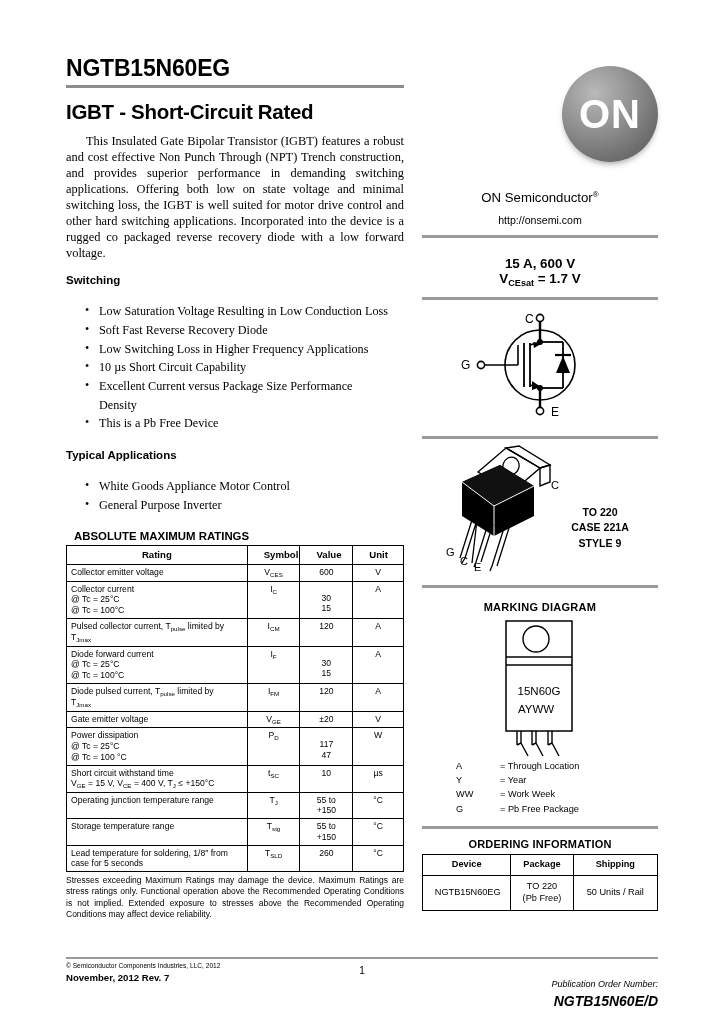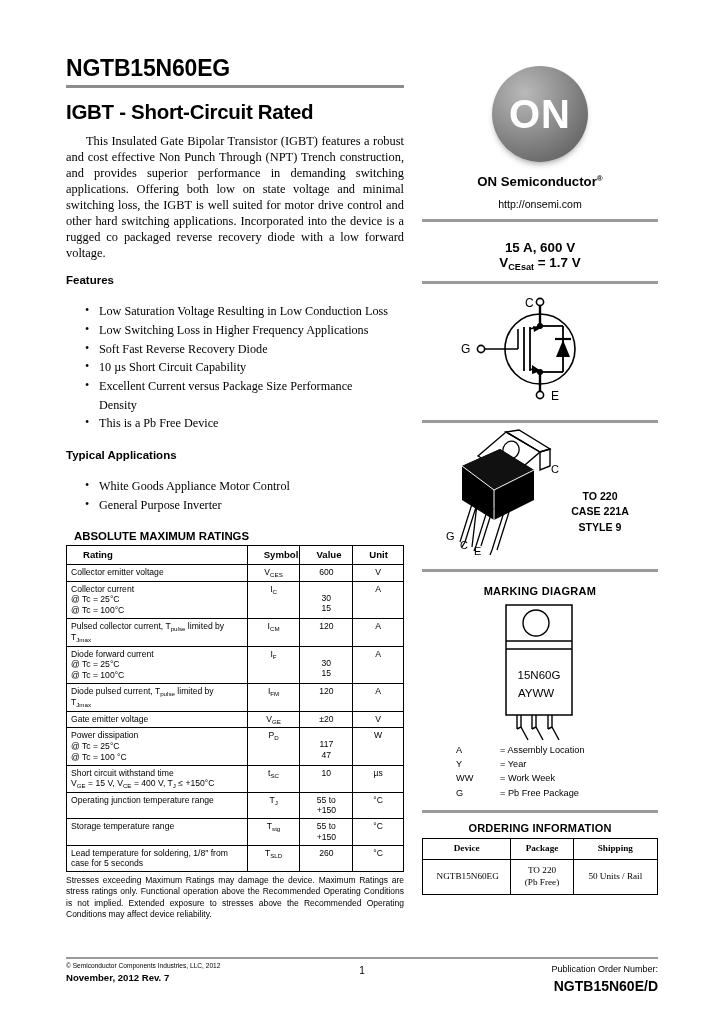--- a/index.html
+++ b/index.html
@@ -99,21 +99,21 @@
   }
   table.amr th, table.amr td {
     border: 1px solid #000;
     font-size: 8.6px;
     font-weight: normal;
     padding: 2px 4px;
     vertical-align: top;
     line-height: 1.25;
   }
   table.amr thead th {
-    text-align: left;
+    text-align: center;
     font-weight: bold;
     font-size: 9.6px;
     padding: 3px 16px;
     vertical-align: middle;
   }
   table.amr td.sym,
   table.amr td.val,
   table.amr td.unit {
     text-align: center;
   }
@@ -140,44 +140,44 @@
     left: 422px;
     top: 60px;
     width: 236px;
     text-align: center;
     font-family: "Liberation Sans", sans-serif;
   }
   .logo-wrap {
     height: 108px;
     display: flex;
     align-items: center;
-    justify-content: center;
+    justify-content: flex-end;
   }
   .on-ball {
     width: 96px;
     height: 96px;
     border-radius: 50%;
     background: radial-gradient(circle at 34% 28%, #b9b9b9 0%, #8f8f8f 42%, #6f6f6f 72%, #585858 100%);
     display: flex;
     align-items: center;
     justify-content: center;
     box-shadow: 0 4px 7px -3px rgba(0,0,0,0.45);
   }
   .on-ball span {
     color: #fff;
     font-family: "Liberation Sans", sans-serif;
     font-weight: bold;
     font-size: 40px;
     letter-spacing: 1px;
     line-height: 1;
   }
   .brand {
-    font-weight: bold;
+    font-weight: normal;
     font-size: 13.2px;
-    margin-top: 6px;
+    margin-top: 22px;
   }
   .brand sup { font-size: 8px; vertical-align: super; }
   .url {
     font-size: 10.6px;
     margin-top: 9px;
   }
   .hr-grey {
     height: 3px;
     background: #9a9a9a;
     margin: 9px 0 0 0;
@@ -225,21 +225,21 @@
   .order-head {
     font-weight: bold;
     font-size: 11px;
     letter-spacing: 0.2px;
     margin: 9px 0 4px;
   }
   table.order {
     border-collapse: collapse;
     width: 236px;
     table-layout: fixed;
-    font-family: Liberation Serif, serif;
+    font-family: Liberation Sans, sans-serif;
   }
   table.order th, table.order td {
     border: 1px solid #000;
     font-size: 9.2px;
     text-align: center;
     padding: 5px 2px;
     font-weight: normal;
     line-height: 1.3;
   }
   table.order th { font-weight: bold; padding: 4px 2px; }
@@ -265,46 +265,46 @@
     font-family: "Liberation Sans", sans-serif;
   }
   .f-left { position: absolute; left: 0; top: 0; text-align: left; }
   .f-copy { font-size: 6.6px; line-height: 1.2; }
   .f-date { font-size: 9.6px; font-weight: bold; margin-top: 2px; }
   .f-center {
     position: absolute; left: 0; right: 0; top: 3px;
     text-align: center; font-size: 10px;
   }
   .f-right {
-    position: absolute; right: 0; top: 1px;
-    text-align: right; font-size: 9px; line-height: 1.45;
+    position: absolute; right: 0; top: 16px;
+    text-align: right; font-size: 9px; line-height: 1.45; font-style: italic;
   }
   .f-right .pub-num { font-weight: bold; font-size: 14px; }
   svg { display: block; }
   .center-svg { margin: 0 auto; }
 </style>
 </head>
 <body>
 
 <div class="page">
 
   <div class="left-col">
 
     <div class="part-number">NGTB15N60EG</div>
     <div class="rule-thick"></div>
 
     <div class="title-main">IGBT - Short-Circuit Rated</div>
 
     <p class="intro">This Insulated Gate Bipolar Transistor (IGBT) features a robust and cost effective Non Punch Through (NPT) Trench construction, and provides superior performance in demanding switching applications. Offering both low on state voltage and minimal switching loss, the IGBT is well suited for motor drive control and other hard switching applications. Incorporated into the device is a rugged co packaged reverse recovery diode with a low forward voltage.</p>
 
-    <div class="sec-head">Features</div>
+    <div class="sec-head">Switching</div>
     <ul class="bullets">
       <li><span>Low Saturation Voltage Resulting in Low Conduction Loss</span></li>
+      <li><span>Soft Fast Reverse Recovery Diode</span></li>
       <li><span>Low Switching Loss in Higher Frequency Applications</span></li>
-      <li><span>Soft Fast Reverse Recovery Diode</span></li>
       <li><span>10 µs Short Circuit Capability</span></li>
       <li><span>Excellent Current versus Package Size Performance Density</span></li>
       <li><span>This is a Pb  Free Device</span></li>
     </ul>
 
     <div class="sec-head">Typical Applications</div>
     <ul class="bullets">
       <li><span>White Goods Appliance Motor Control</span></li>
       <li><span>General Purpose Inverter</span></li>
     </ul>
@@ -566,21 +566,21 @@
         <path d="M110,114 L110,128 M114,114 L114,126 M110,128 L114,126"></path>
         <path d="M114,126 L121,139"></path>
         <path d="M126,114 L126,128 M130,114 L130,126 M126,128 L130,126"></path>
         <path d="M130,126 L137,139"></path>
       </g>
     </svg>
 
     <div class="legend">
       <div class="row">
         <span class="k">A</span>
-        <span>= Assembly Location</span>
+        <span>= Through Location</span>
       </div>
       <div class="row">
         <span class="k">Y</span>
         <span>= Year</span>
       </div>
       <div class="row">
         <span class="k">WW</span>
         <span>= Work Week</span>
       </div>
       <div class="row">

